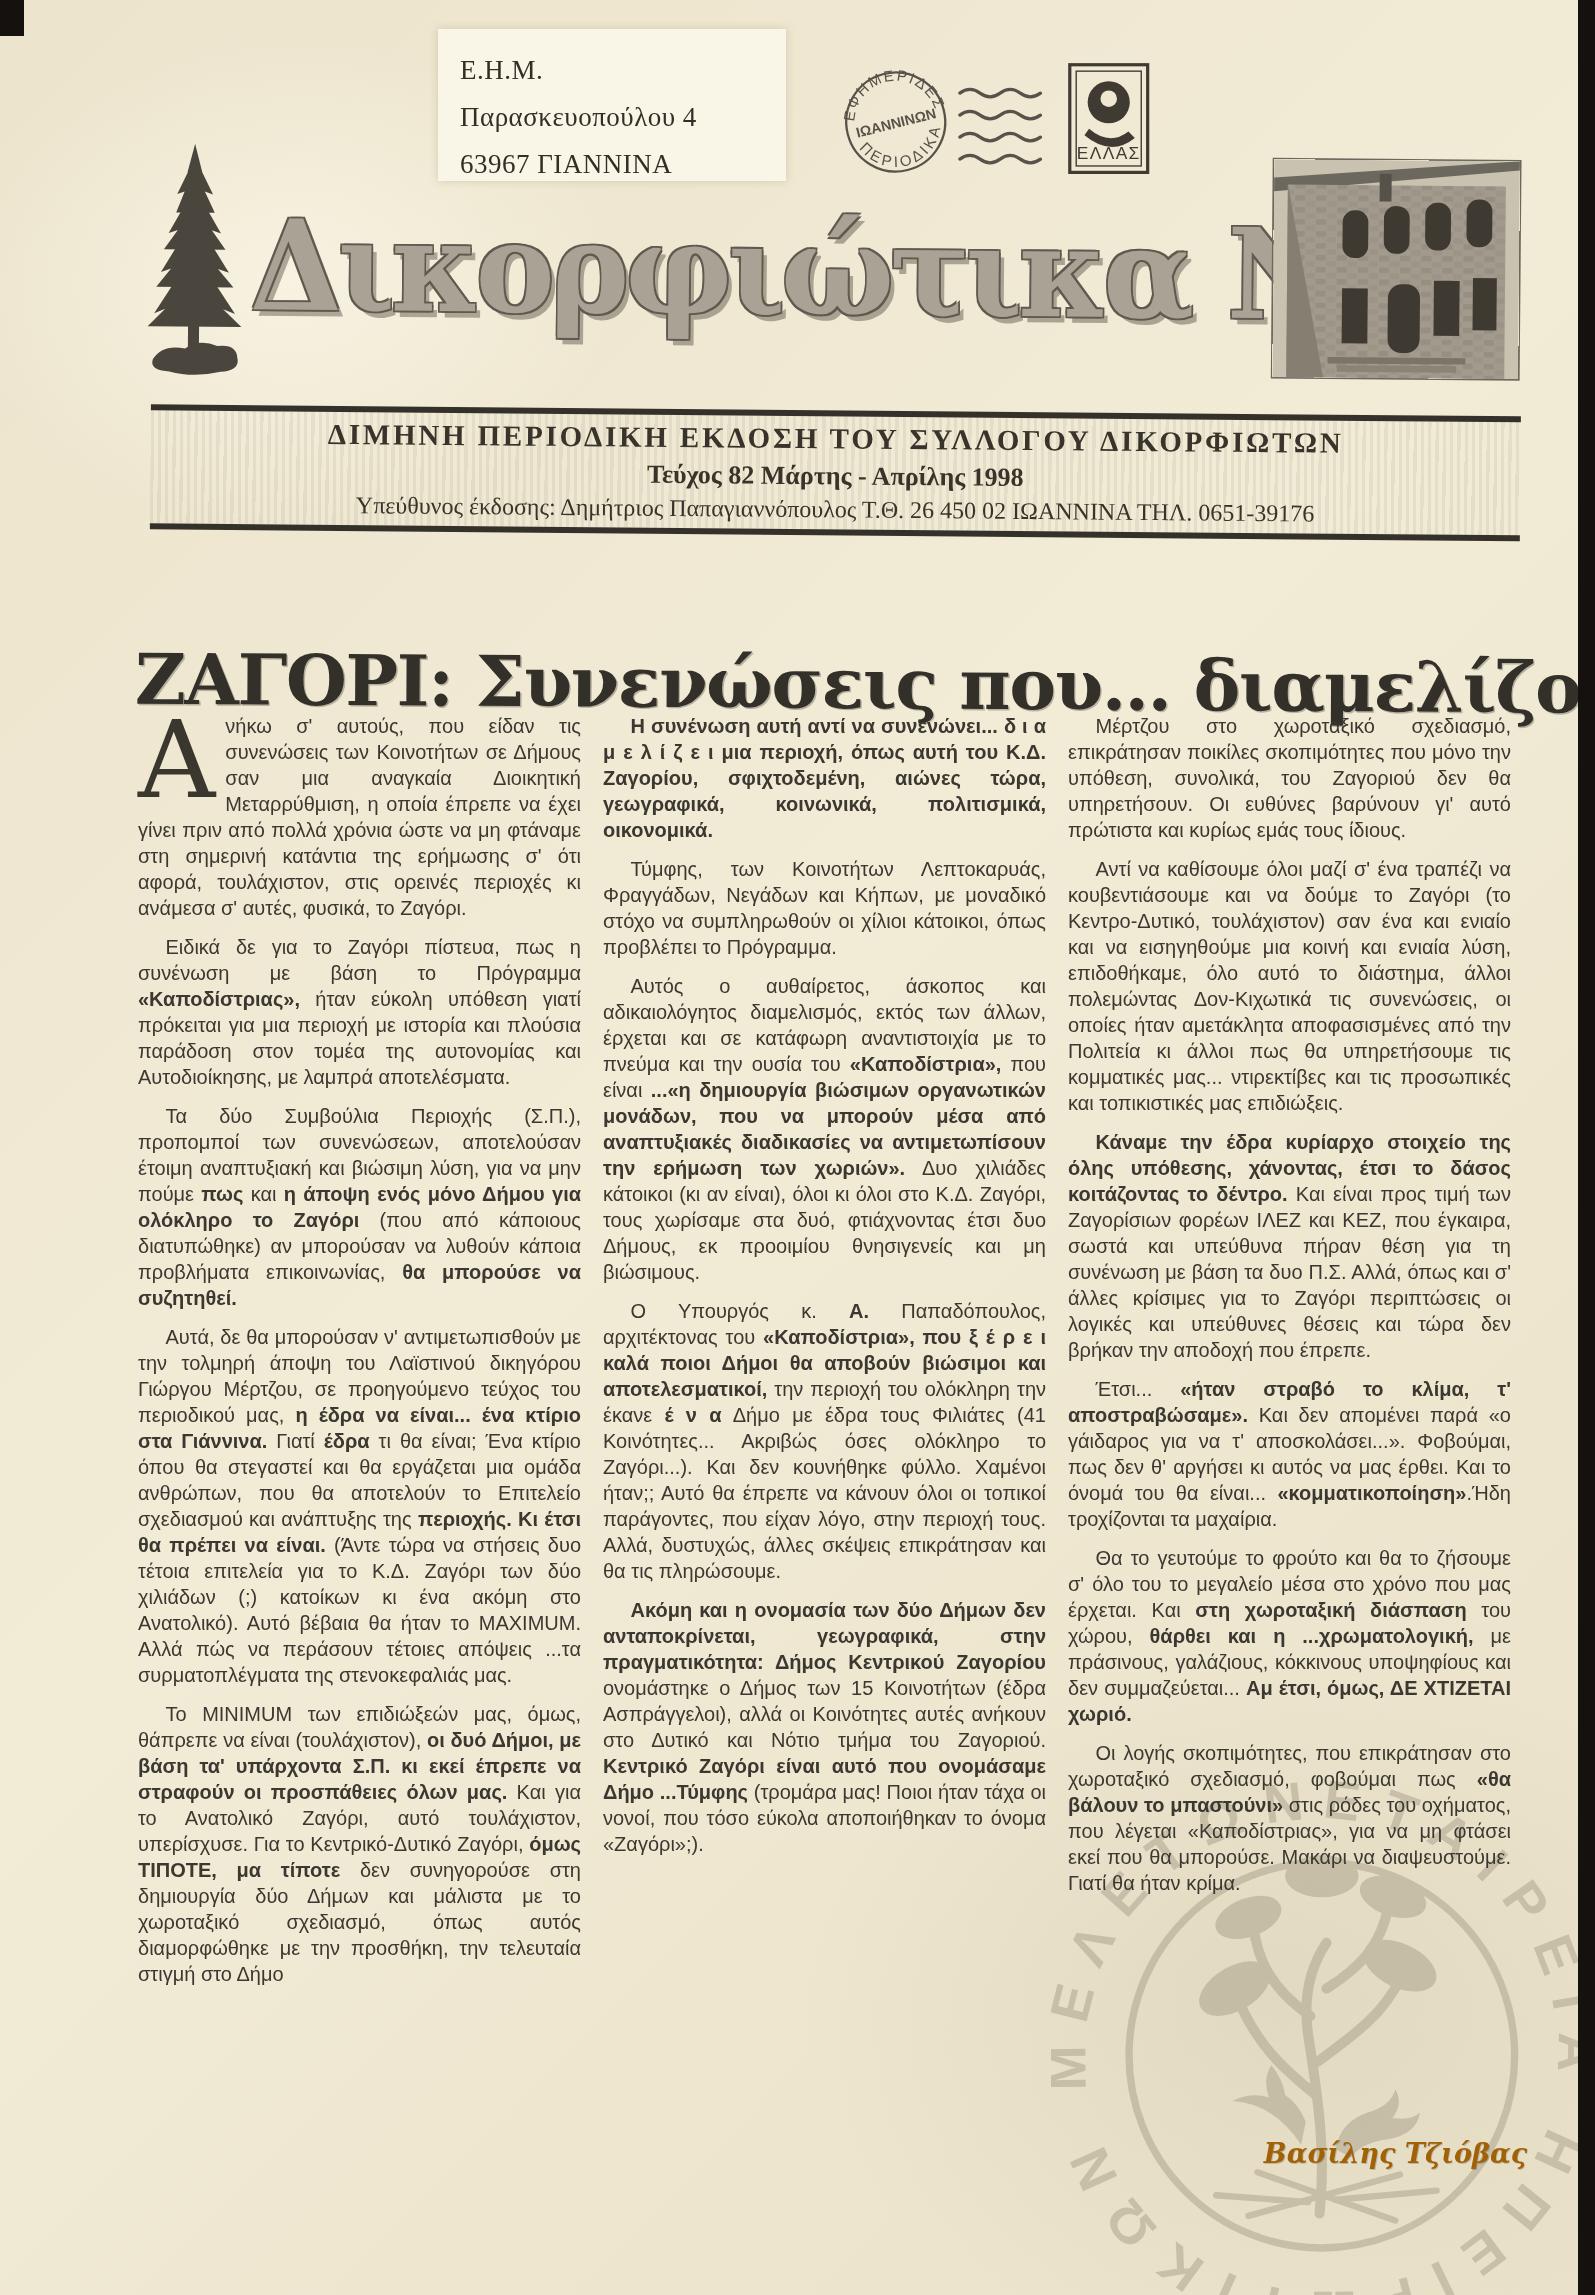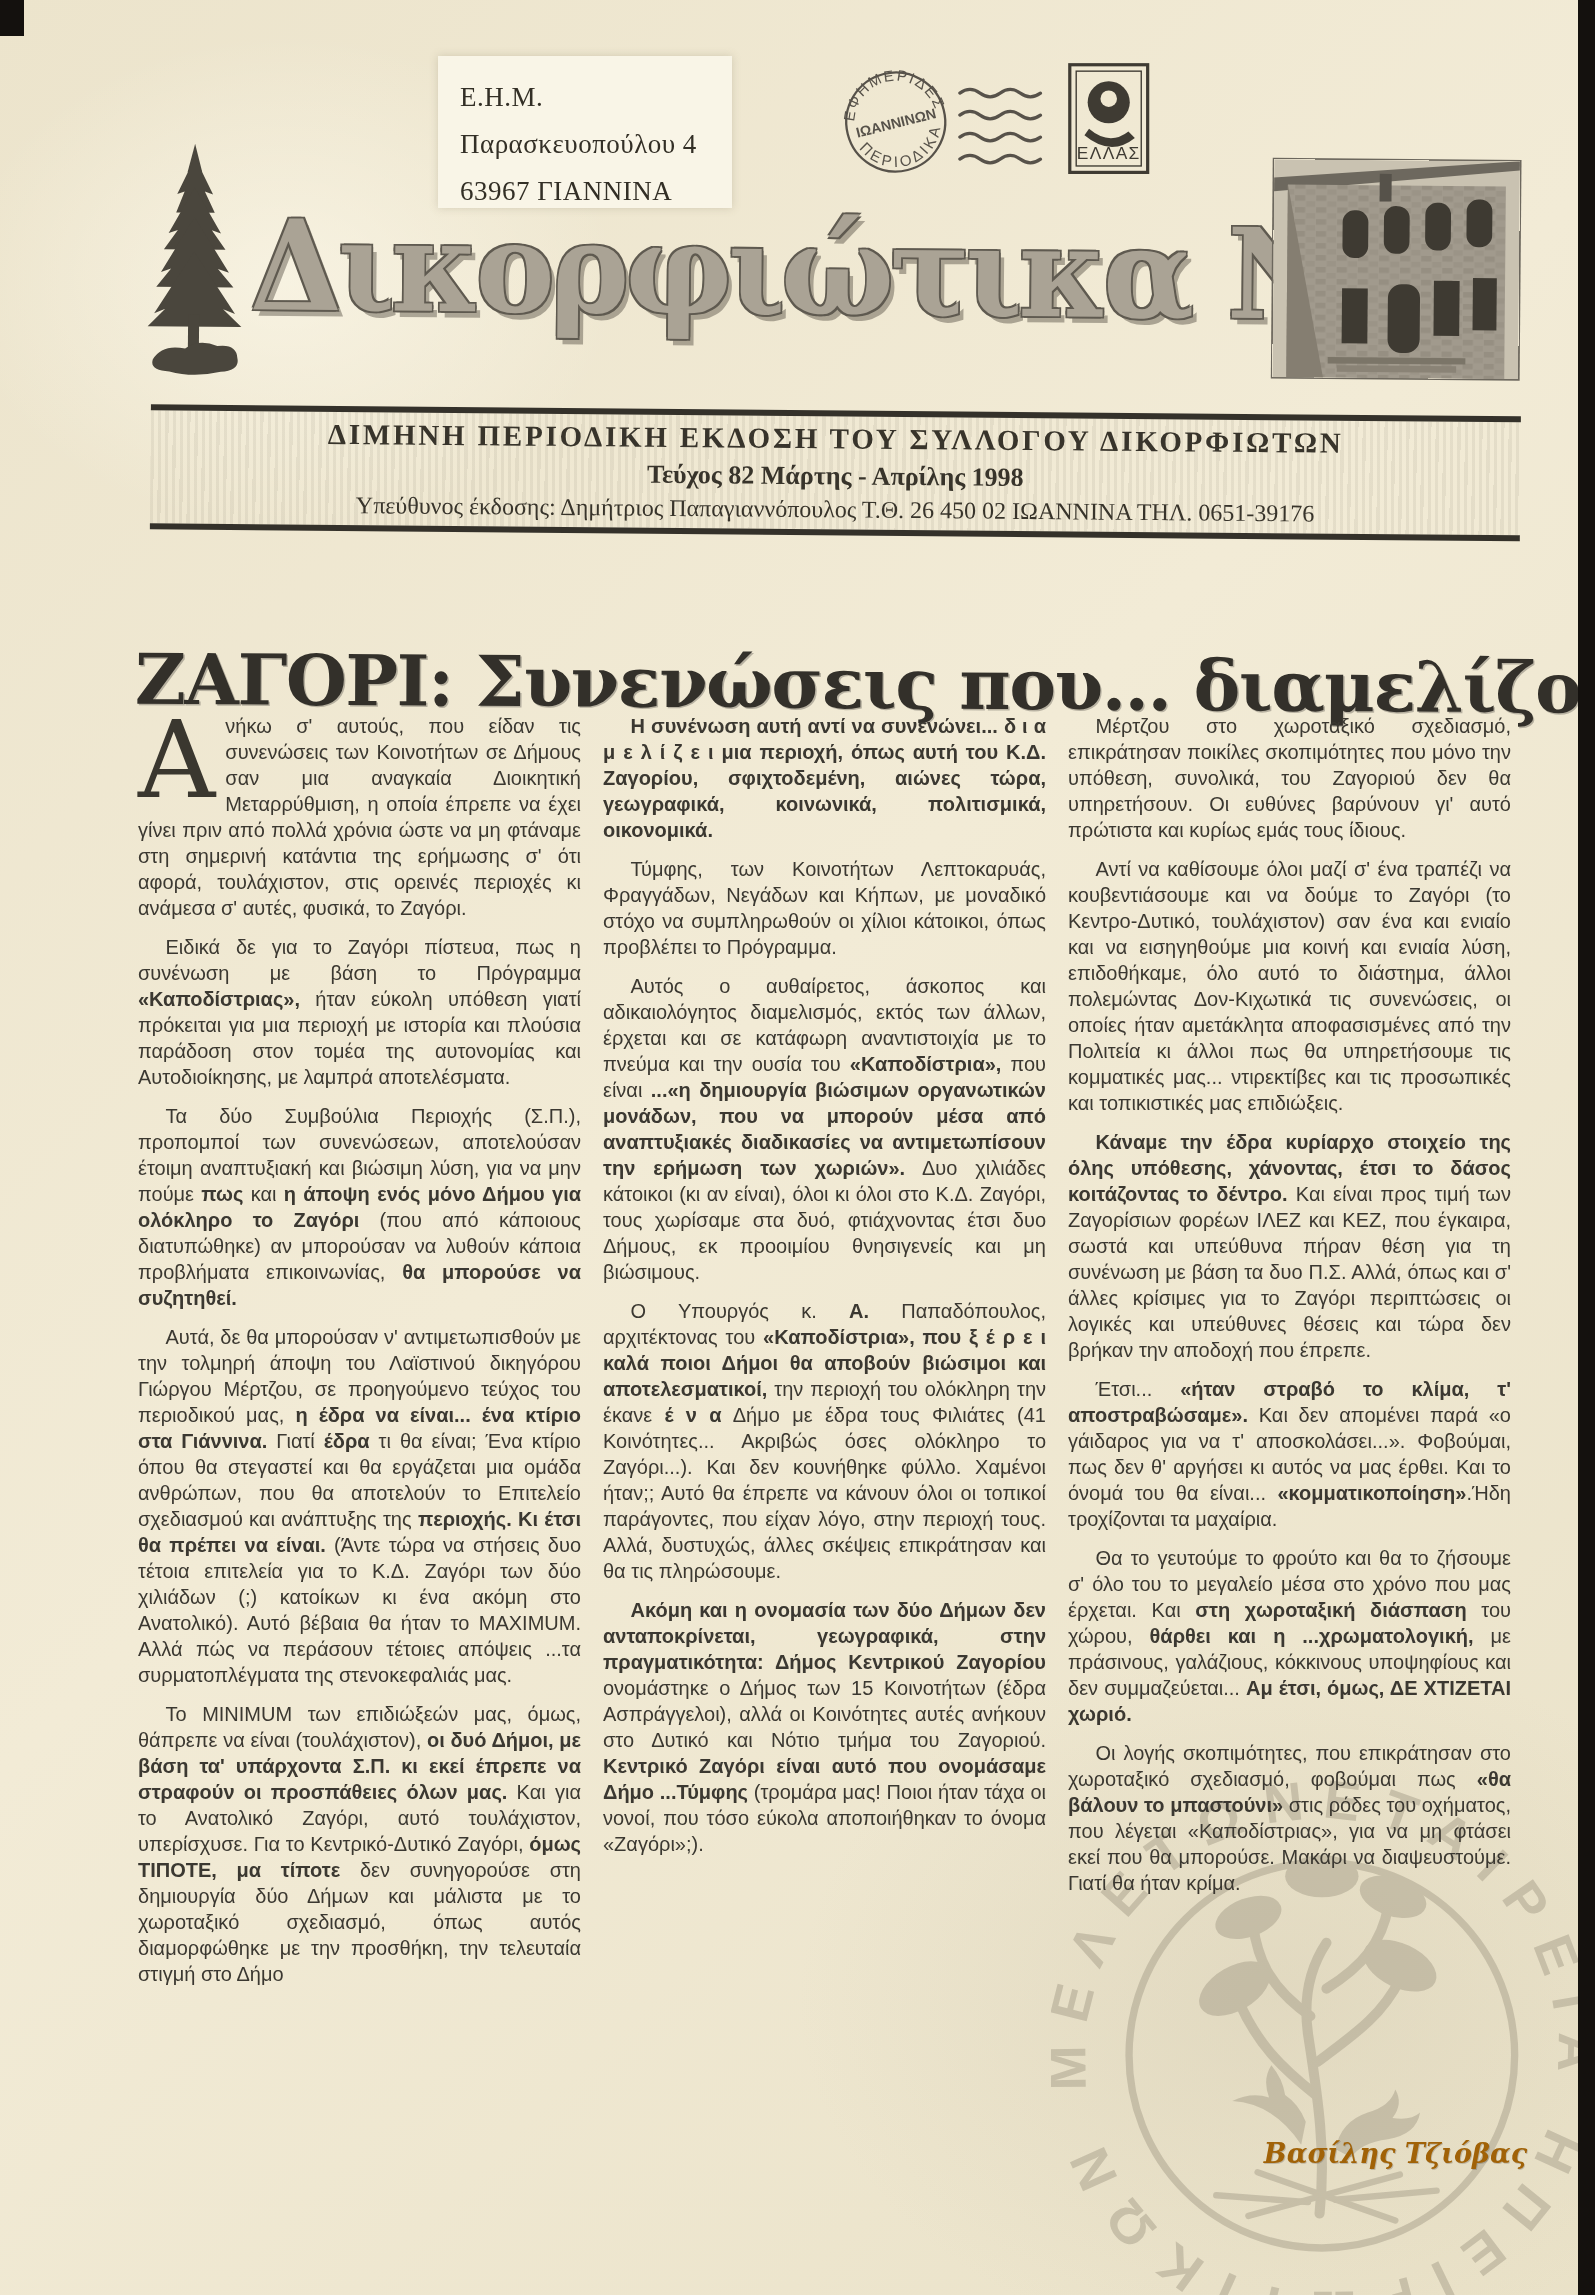--- a/index.html
+++ b/index.html
@@ -13,21 +13,21 @@
     background:
       radial-gradient(551px 413px at 18% 12%, rgba(255,252,240,.55), transparent 60%),
       radial-gradient(735px 551px at 80% 85%, rgba(205,196,170,.35), transparent 65%),
       linear-gradient(135deg,#ece4cc 0%, #f2ebd6 45%, #e9e1c7 100%);
     font-family:"Liberation Sans",sans-serif;color:var(--ink);
   }
   [data-interactable]{cursor:default;}
 
   
   .mail-label{
-    position:absolute;left:438px;top:56px;width:294px;height:152px;z-index:3;
+    position:absolute;left:438px;top:29px;width:348px;height:152px;z-index:3;
     background:rgba(250,246,233,.9);box-shadow:0 0 8.3px rgba(120,110,85,.25);
     padding:18.4px 0 0 22px;box-sizing:border-box;
     font-family:"Liberation Serif",serif;color:#332f26;
   }
   .mail-label div{font-size:27px;line-height:47px;letter-spacing:0.5px;}
 
   
   .postmark-wrap{position:absolute;left:822px;top:51px;width:349px;height:142px;z-index:3;}
 
   

